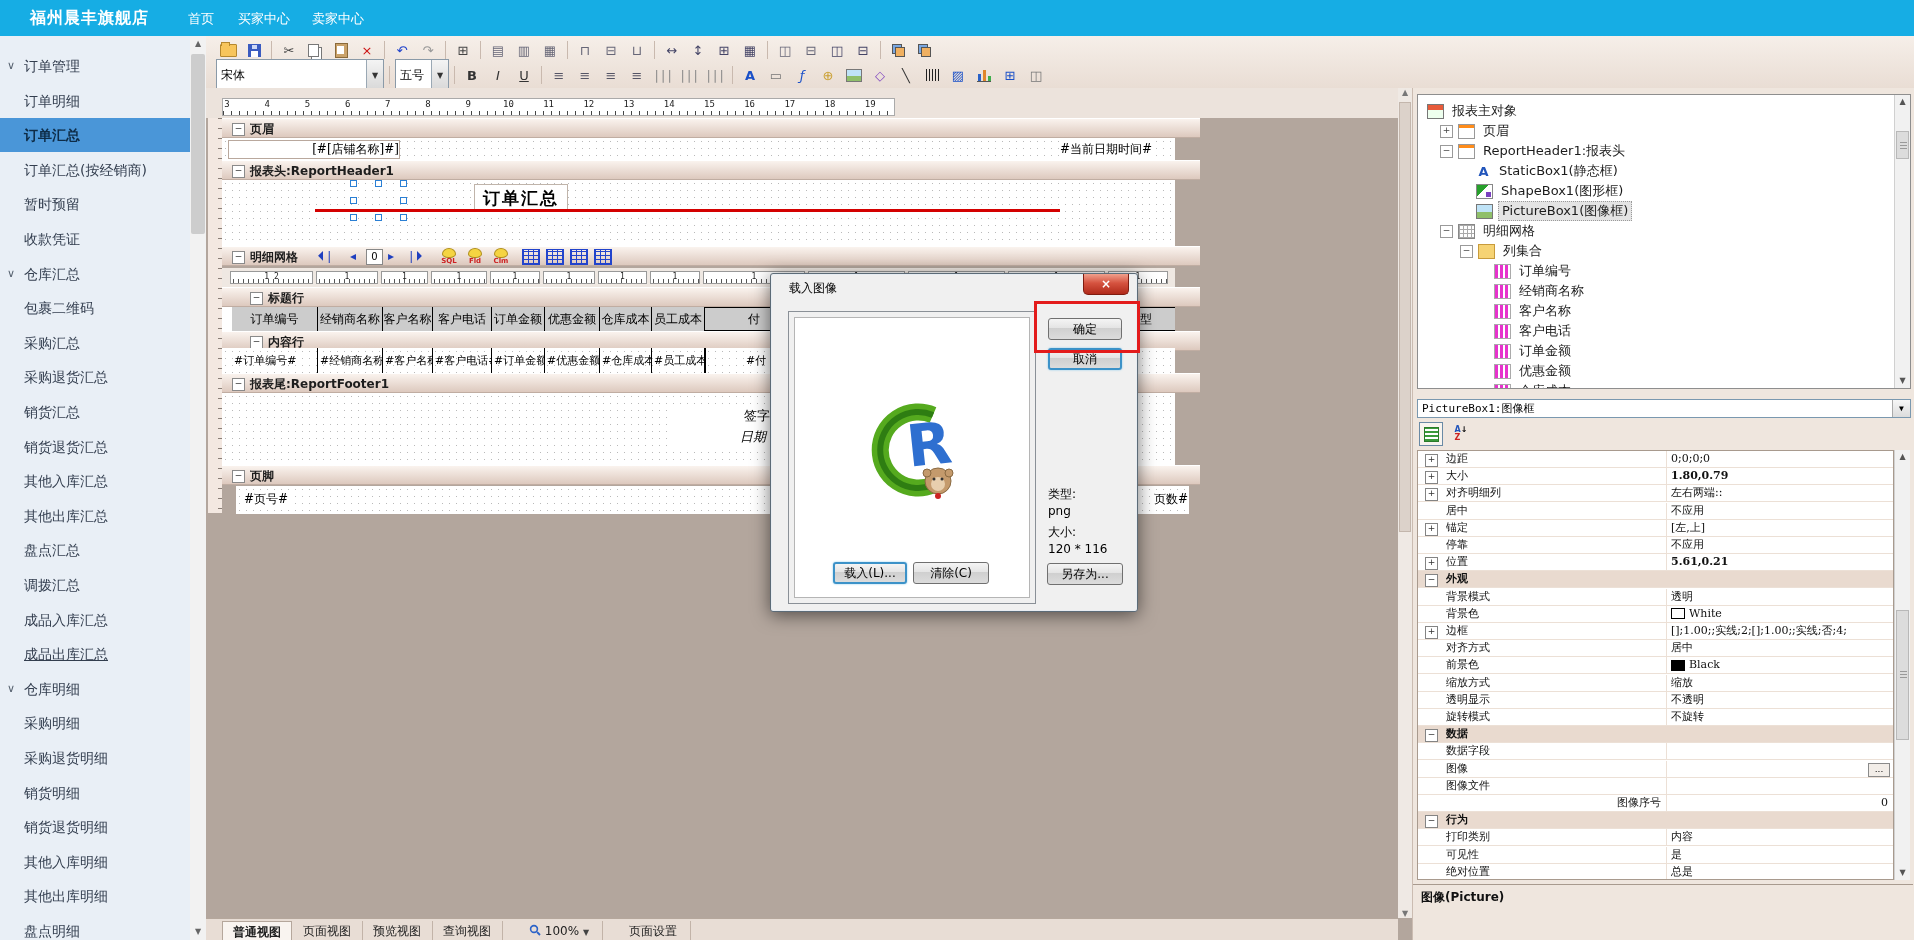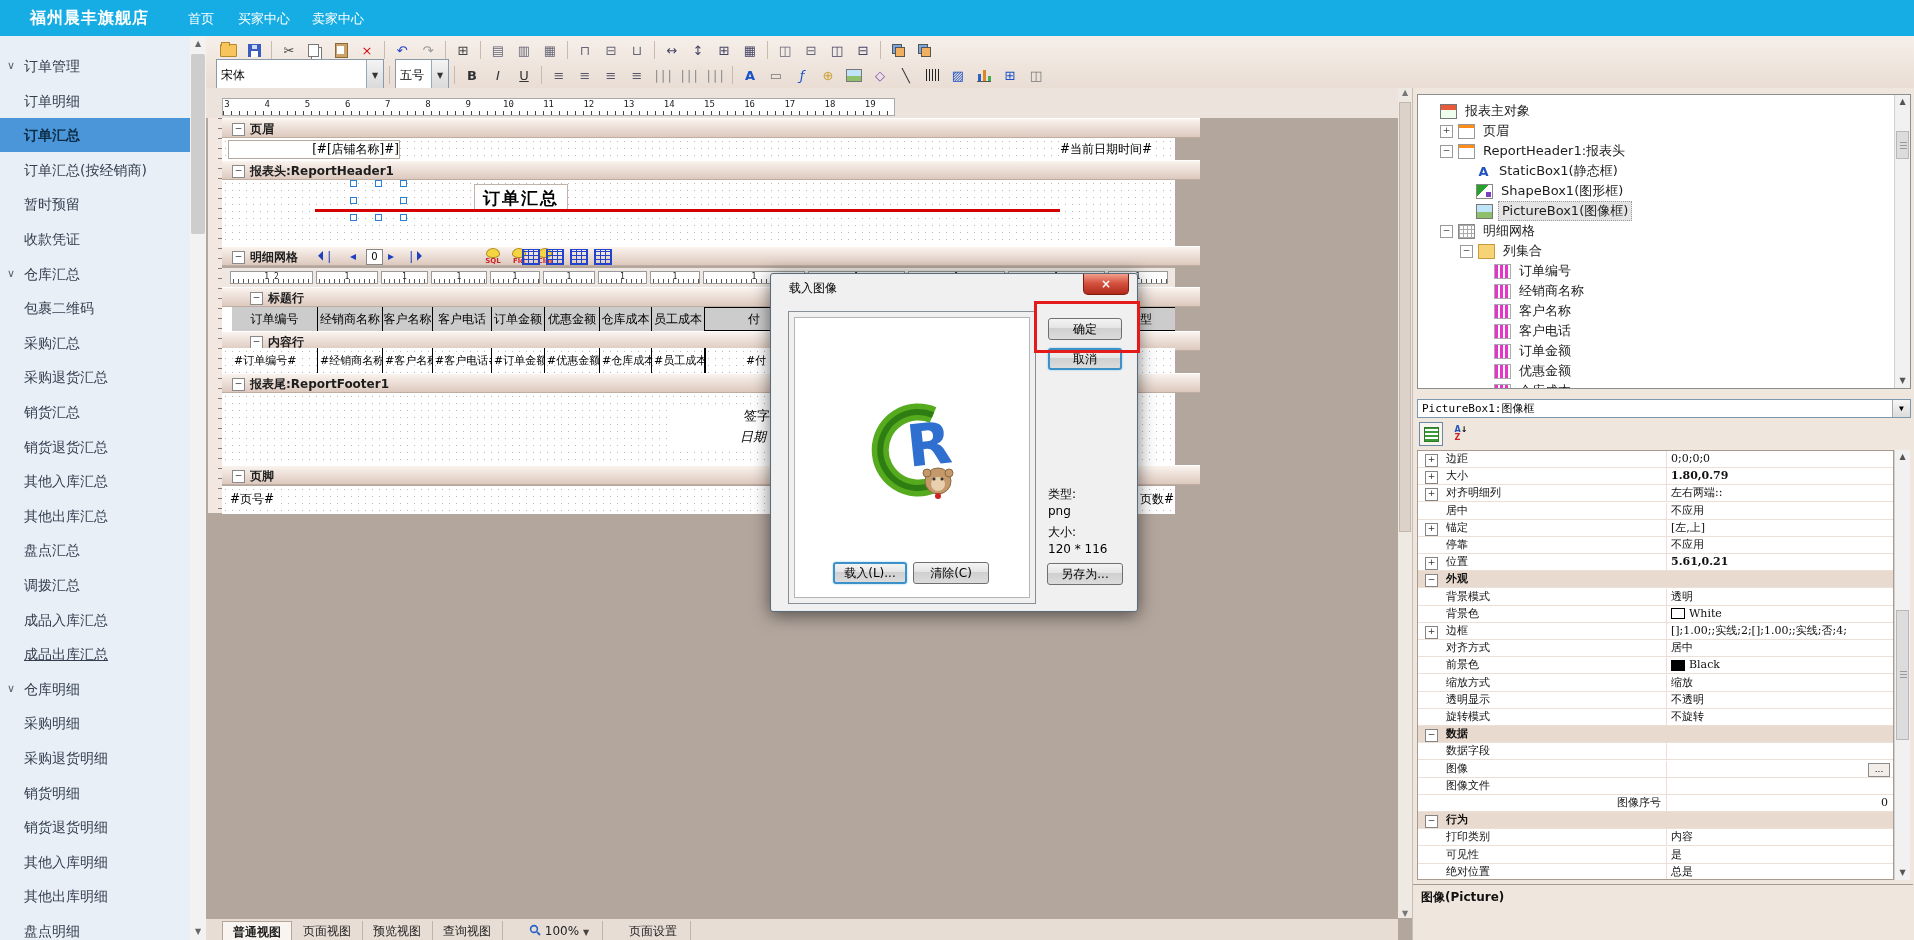--- a/index.html
+++ b/index.html
@@ -61,21 +61,21 @@
   .rpt{font-family:"DejaVu Serif","Liberation Serif",serif;text-align:right;}
   .hdrcell{position:absolute;top:0;height:100%;background:#ccc;border-right:1px solid #000;box-sizing:border-box;
      display:flex;align-items:center;justify-content:center;font-size:12px;color:#000;overflow:hidden;white-space:nowrap;}
   .cntcell{position:absolute;top:0;height:100%;border-right:1px solid #000;box-sizing:border-box;
      display:flex;align-items:center;font-size:11px;color:#000;padding-left:2px;overflow:hidden;white-space:nowrap;}
   .minirule{position:absolute;top:3px;height:13px;background:#fff;border:1px solid #999;box-sizing:border-box;
      background-image:repeating-linear-gradient(90deg,#555 0 1px,transparent 1px 5px);background-size:5px 4px;background-position:2px bottom;background-repeat:repeat-x;
      font-size:8px;color:#222;text-align:center;line-height:10px;font-family:"DejaVu Sans Mono",monospace;}
   .handle{position:absolute;width:7px;height:7px;background:#fff;border:1px solid #2a7fd4;box-sizing:border-box;}
   .gnav{color:#1f3fbf;font-size:12px;font-weight:bold;cursor:pointer;}
-  .gicon{display:inline-flex;flex-direction:column;align-items:center;width:22px;cursor:pointer;margin-left:44px;}
+  .gicon{display:inline-flex;flex-direction:column;align-items:center;width:22px;cursor:pointer;}
   .gicon .cyl{width:12px;height:8px;background:#f5d442;border:1px solid #b09020;border-radius:50% 50% 45% 45%/60% 60% 40% 40%;}
   .gicon .lbl{font-size:7px;color:#cc2222;line-height:7px;font-weight:bold;}
   .bluegrid{width:16px;height:14px;border:1px solid #2244cc;background:
      repeating-linear-gradient(0deg,#2244cc 0 1px,transparent 1px 4px),
      repeating-linear-gradient(90deg,#2244cc 0 1px,transparent 1px 5px);margin-right:4px;cursor:pointer;}
   
   #dscroll{left:1398px;top:88px;width:14px;height:830px;background:#efe9e4;}
   #dscroll .thumb{position:absolute;left:1px;top:14px;width:12px;height:430px;background:#dcd2ca;border:1px solid #c3b6ac;box-sizing:border-box;}
   
   #viewbar{left:206px;top:918px;width:1192px;height:22px;background:#e8ddd5;border-top:1px solid #b5a79c;}
@@ -406,21 +406,21 @@
           <span class="bl" style="left: 28px;">报表尾:ReportFooter1</span>
         </div>
         <div class="pagerow dot" style="top: 305px; height: 72px;">
           <div class="frag rpt" style="left: 450px; top: 14px; width: 98px; text-align: right; font-size: 13px; background: rgb(255, 255, 255);">签字</div>
           <div class="frag rpt" style="left: 446px; top: 35px; width: 98px; text-align: right; font-size: 13px; background: rgb(255, 255, 255); font-style: italic;">日期</div>
         </div>
         <div class="bandbar" style="top: 377px;">
           <span class="bx" style="left: 10px;">−</span>
           <span class="bl" style="left: 28px;">页脚</span>
         </div>
-        <div class="pagerow dot" style="top: 398px; height: 28px;">
+        <div class="pagerow dot" style="top: 398px; height: 28px; margin-left: 14px;">
           <div class="frag rpt" style="left: 6px; top: 5px; font-size: 12px; background: rgb(255, 255, 255); padding: 0px 2px;">#页号#</div>
           <div class="frag rpt" style="left: 918px; top: 5px; font-size: 12px; background: rgb(255, 255, 255);">页数#</div>
         </div>
       </div>
   </div>
   <div id="dscroll" class="abs">
     <div class="arr" style="position:absolute;top:0;width:14px;text-align:center;font-size:8px;color:#777;">▲</div>
     <div class="thumb"></div>
     <div class="arr" style="position:absolute;bottom:0;width:14px;text-align:center;font-size:8px;color:#777;">▼</div>
   </div>
@@ -432,21 +432,21 @@
       <div class="vtab" style="left: 226px; width: 70px;">查询视图</div>
       <div class="vtab" style="left: 310px; width: 86px; border-right: 1px solid rgb(194, 179, 168);"><svg width="12" height="12" viewBox="0 0 12 12" style="vertical-align:-1px;">
           <circle cx="5" cy="5" r="3.4" fill="none" stroke="#2a62c8" stroke-width="1.6"></circle>
           <line x1="8" y1="8" x2="11" y2="11" stroke="#2a62c8" stroke-width="1.8"></line>
         </svg> <span> 100% </span><span style="font-size: 8px; color: rgb(68, 68, 68);">▼</span></div>
       <div class="vtab" style="left: 410px; width: 74px;">页面设置</div>
     </div>
 
   <div id="rpanel" class="abs">
     <div id="treebox">
-        <div class="titem" style="left: 22px; top: 6px;">
+        <div class="titem" style="left: 9px; top: 6px;">
           <span class="tico ico-home"></span>
           <span class="tlabel">报表主对象</span>
         </div>
         <div class="titem" style="left: 22px; top: 26px;">
           <span class="texp">+</span>
           <span class="tico ico-band"></span>
           <span class="tlabel">页眉</span>
         </div>
         <div class="titem" style="left: 22px; top: 46px;">
           <span class="texp">−</span>

